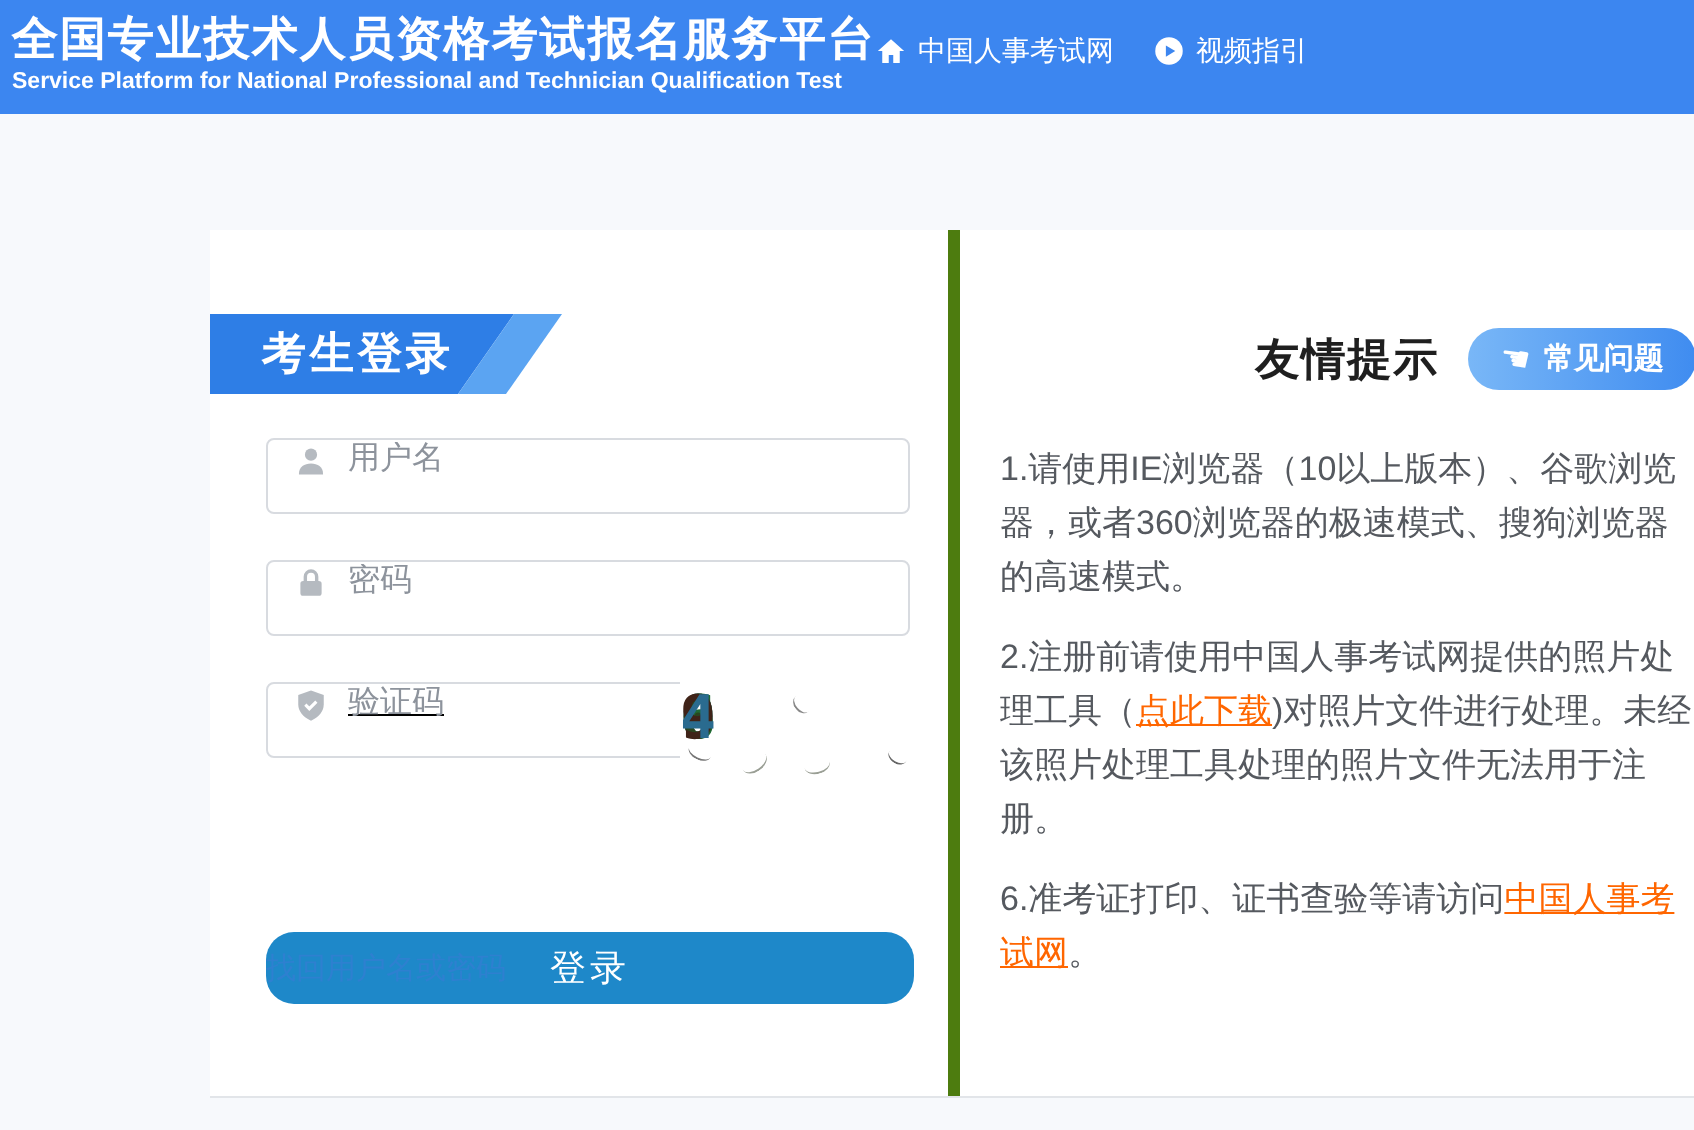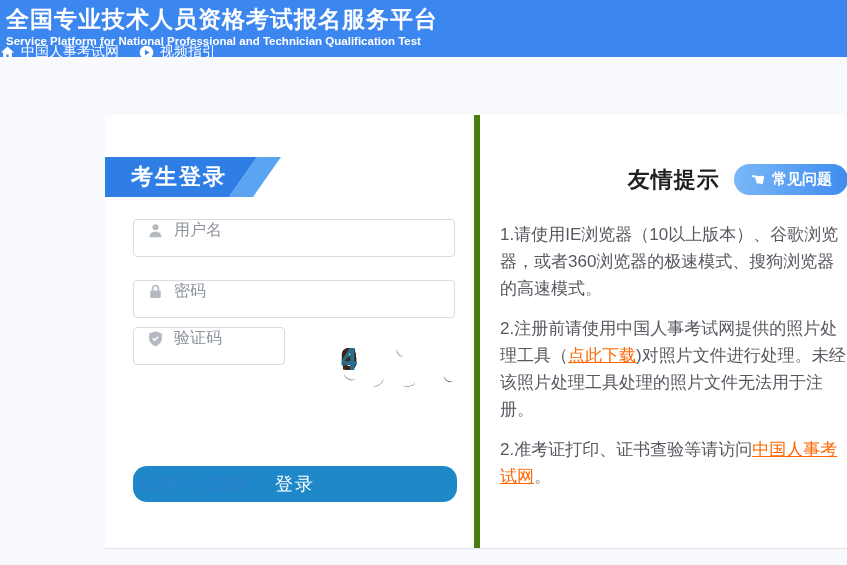--- a/index.html
+++ b/index.html
@@ -1,20 +1,20 @@
 <!DOCTYPE html>
 <html style="--header-blue: #3c86f0; --page-bg: #f7f9fc; --ribbon-blue: #2e7ee6; --ribbon-tail: #5ba4f2; --button-blue: #1e88c9; --link-blue: #2e80d0; --tip-link: #ff6600; --pill-from: #79b7f7; --pill-to: #3f8cf0;"><head>
 <meta charset="utf-8">
 <style>
   * { margin:0; padding:0; box-sizing:border-box; }
   html,body { width:847px; height:565px; overflow:hidden; }
   body { font-family:"Liberation Sans","DejaVu Sans",sans-serif; background:var(--page-bg); }
 
   
-  .header { height:57px; background:var(--header-blue); display:flex; align-items:stretch;flex-direction:column; }
+  .header { height:57px; background:var(--header-blue); display:flex; align-items:stretch; }
   .header-left { padding:4px 0 0 6px; }
   .header-title { color:#fff; font-size:23px; font-weight:bold; letter-spacing:1px; line-height:30px; }
   .header-sub { color:#fff; font-size:11.5px; font-weight:bold; line-height:15px; }
   .header-right { display:flex; align-items:center; gap:20px; padding-right:10px; margin-top:-6px; }
   .hnav { display:flex; align-items:center; gap:6px; color:#fff; font-size:14px; text-decoration:none; cursor:pointer; }
   .hnav svg { display:block; }
 
   
   .page { position:relative; height:508px; background:var(--page-bg); }
   .card { position:absolute; left:105px; right:0; top:58px; height:434px; background:#fff;
@@ -33,21 +33,21 @@
 
   
   .field { position:absolute; left:28px; width:322px; height:38px; border:1px solid #d8dbe0;
            border-radius:4px; background:#fff; display:flex; align-items:center; padding:0 10px 16px 13px; }
   .field svg { flex:0 0 17px; margin-right:10px; }
   .field input { border:0; outline:0; flex:1; font-size:16px; color:#333; background:transparent;
                  font-family:"Liberation Sans","DejaVu Sans",sans-serif; min-width:0; }
   .field input::placeholder { color:#8d939c; opacity:1; }
   .f-user { top:104px; }
   .f-pass { top:165px; }
-  .f-cap  { top:212px; width:152px; }
+  .f-cap  { top:226px; width:220px;text-decoration:underline; }
 
   
   .captcha { position:absolute; left:235px; top:221px; width:118px; height:48px; background:#fff; cursor:pointer; }
   .captcha span { position:absolute; top:6px; font-size:30px; font-weight:bold; font-family:"DejaVu Sans Mono",monospace; }
   .captcha span:nth-child(1){ left:5px;  transform:rotate(-6deg); }
   .captcha span:nth-child(2){ left:27px; transform:rotate(4deg); }
   .captcha span:nth-child(3){ left:49px; transform:rotate(-3deg); }
   .captcha span:nth-child(4){ left:71px; transform:rotate(5deg) translateY(1px); }
   .captcha span:nth-child(5){ left:94px; transform:rotate(9deg) translateY(3px); }
   .noise { position:absolute; border-bottom:1.5px solid #9a9f95; border-radius:50%; }
@@ -159,18 +159,18 @@
       <div class="tips-head">
         <span class="tips-title">友情提示</span>
         <a class="faq-pill">
           <span class="hand">☚</span>
           <span>常见问题</span>
         </a>
       </div>
       <div class="tips-body">
         <p><span>1.请使用IE浏览器（10以上版本）、谷歌浏览器，或者360浏览器的极速模式、搜狗浏览器的高速模式。</span></p>
         <p><span>2.注册前请使用中国人事考试网提供的照片处理工具（</span><a class="tip-link">点此下载</a><span>)对照片文件进行处理。未经该照片处理工具处理的照片文件无法用于注册。</span></p>
-        <p><span>2.准考证打印、证书查验等请访问</span><a class="tip-link">中国人事考试网</a><span>。</span></p>
+        <p><span>6.准考证打印、证书查验等请访问</span><a class="tip-link">中国人事考试网</a><span>。</span></p>
       </div>
     </div>
 
   </div>
 </div>
 
 </body></html>

